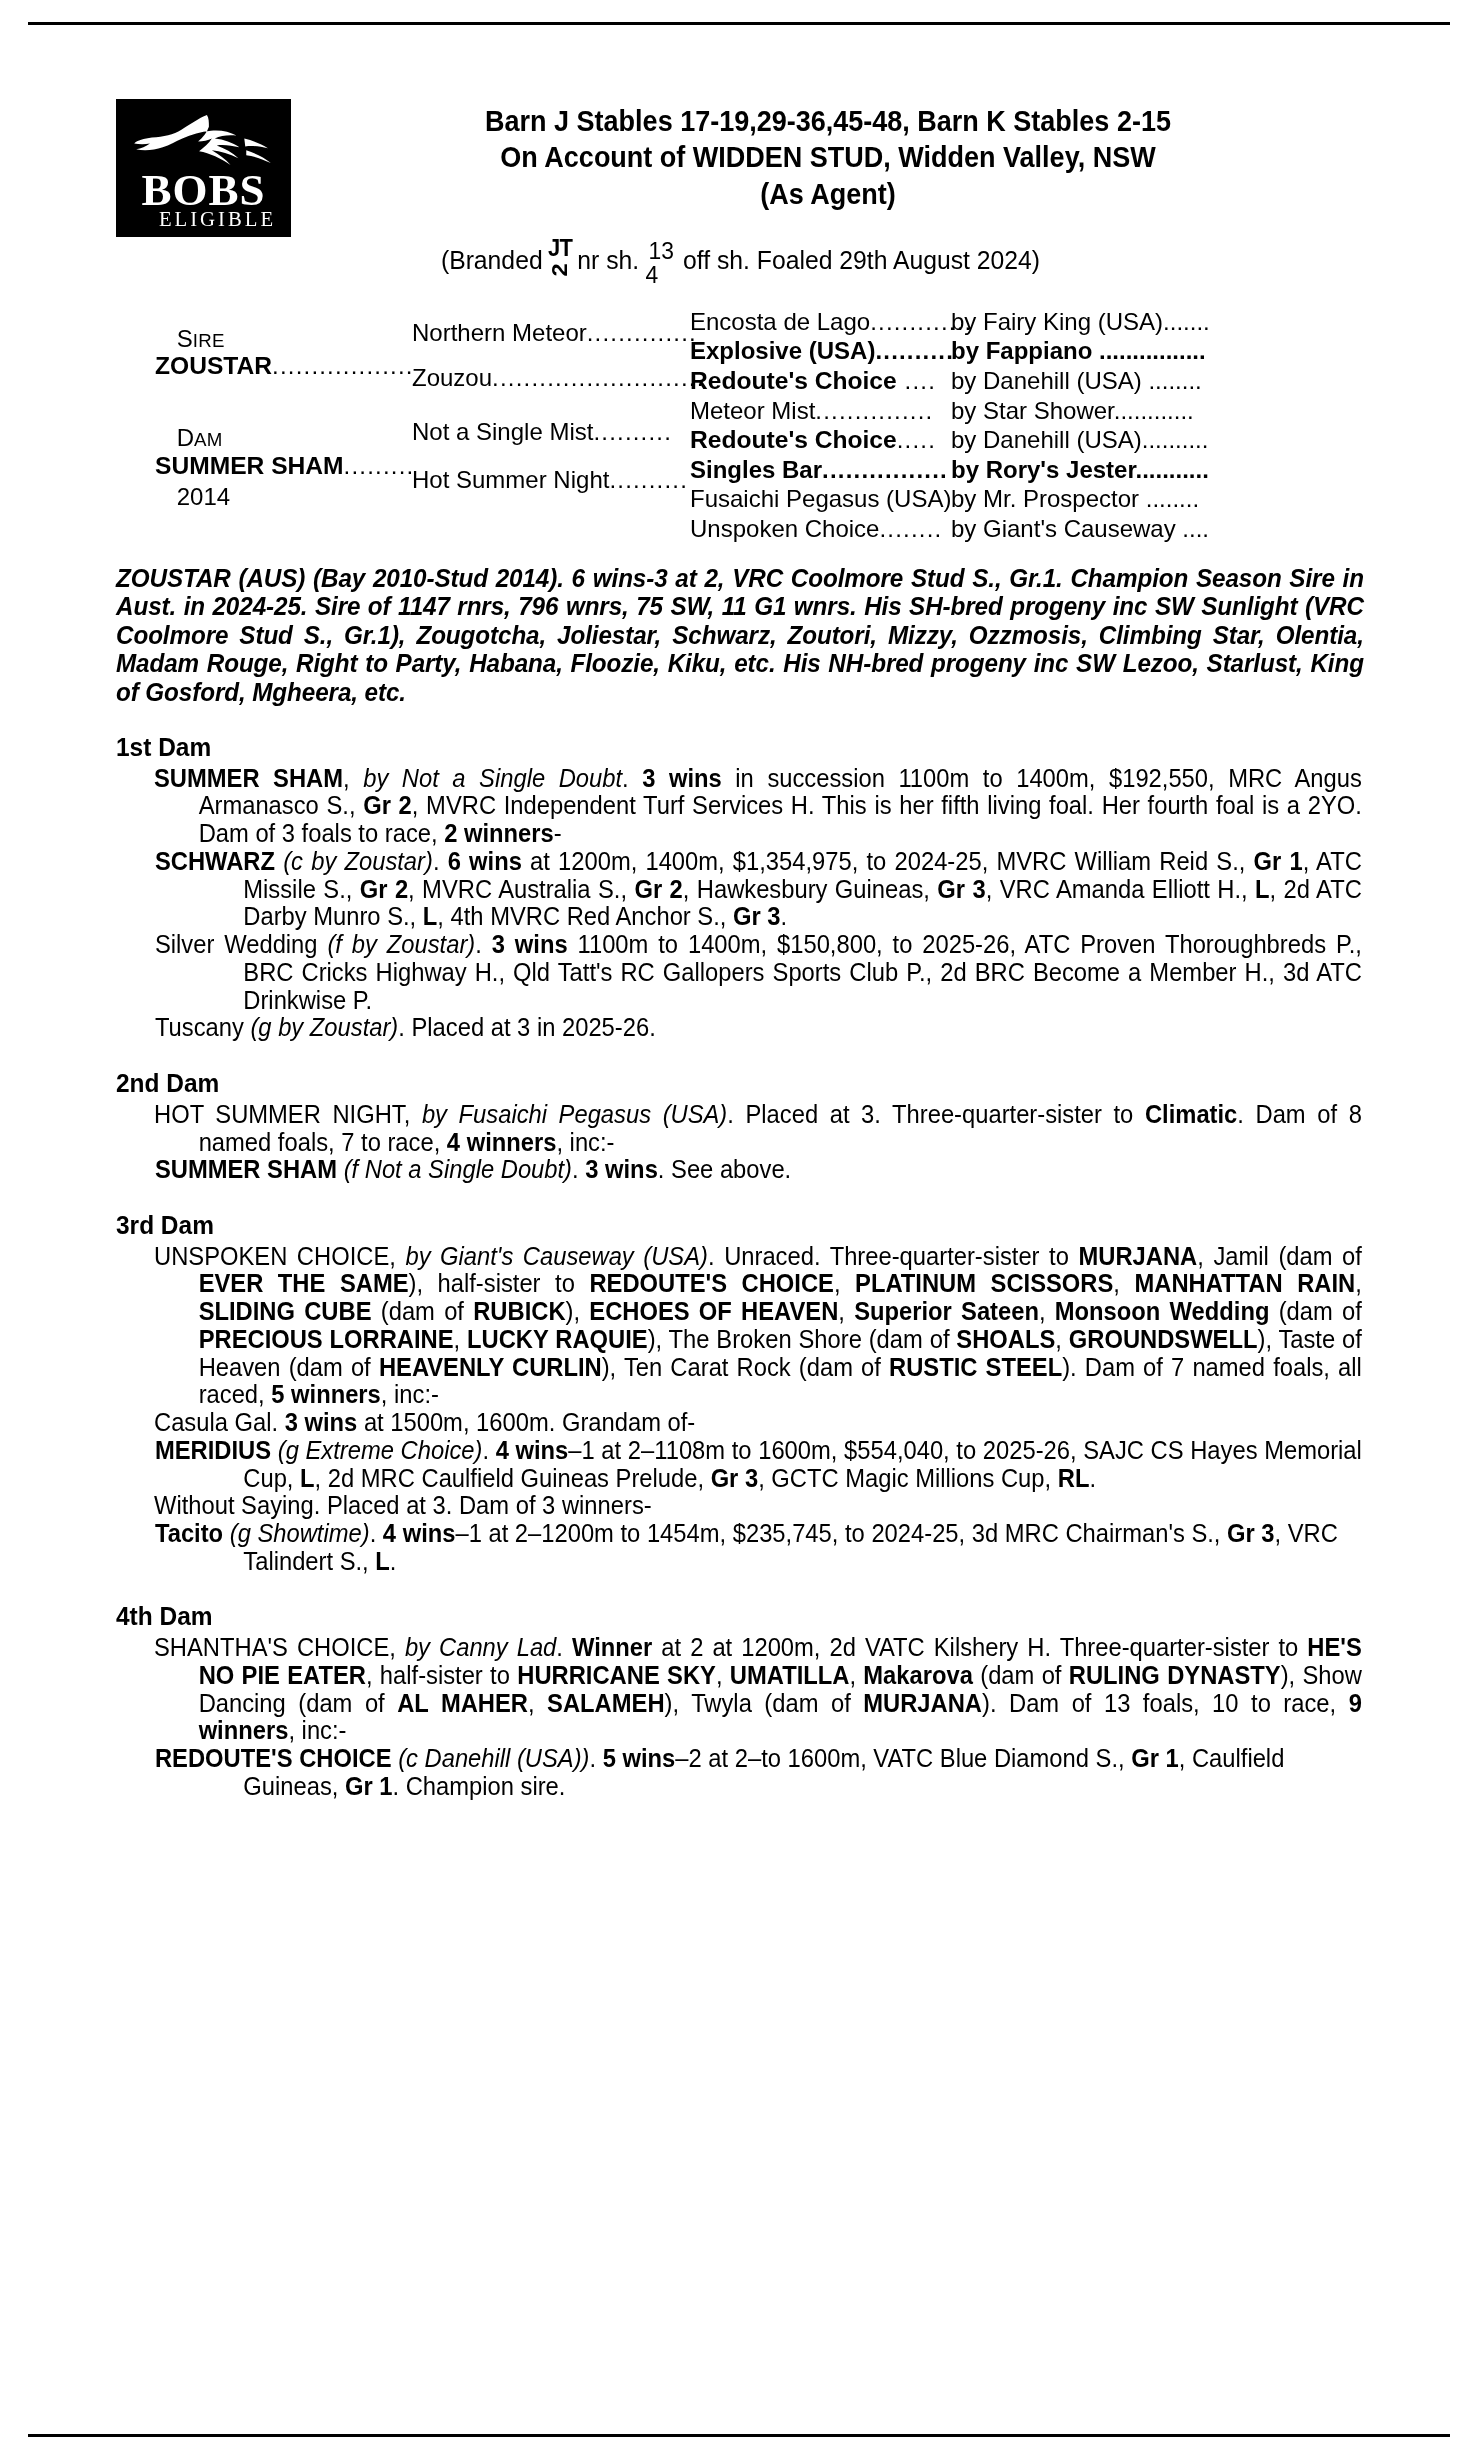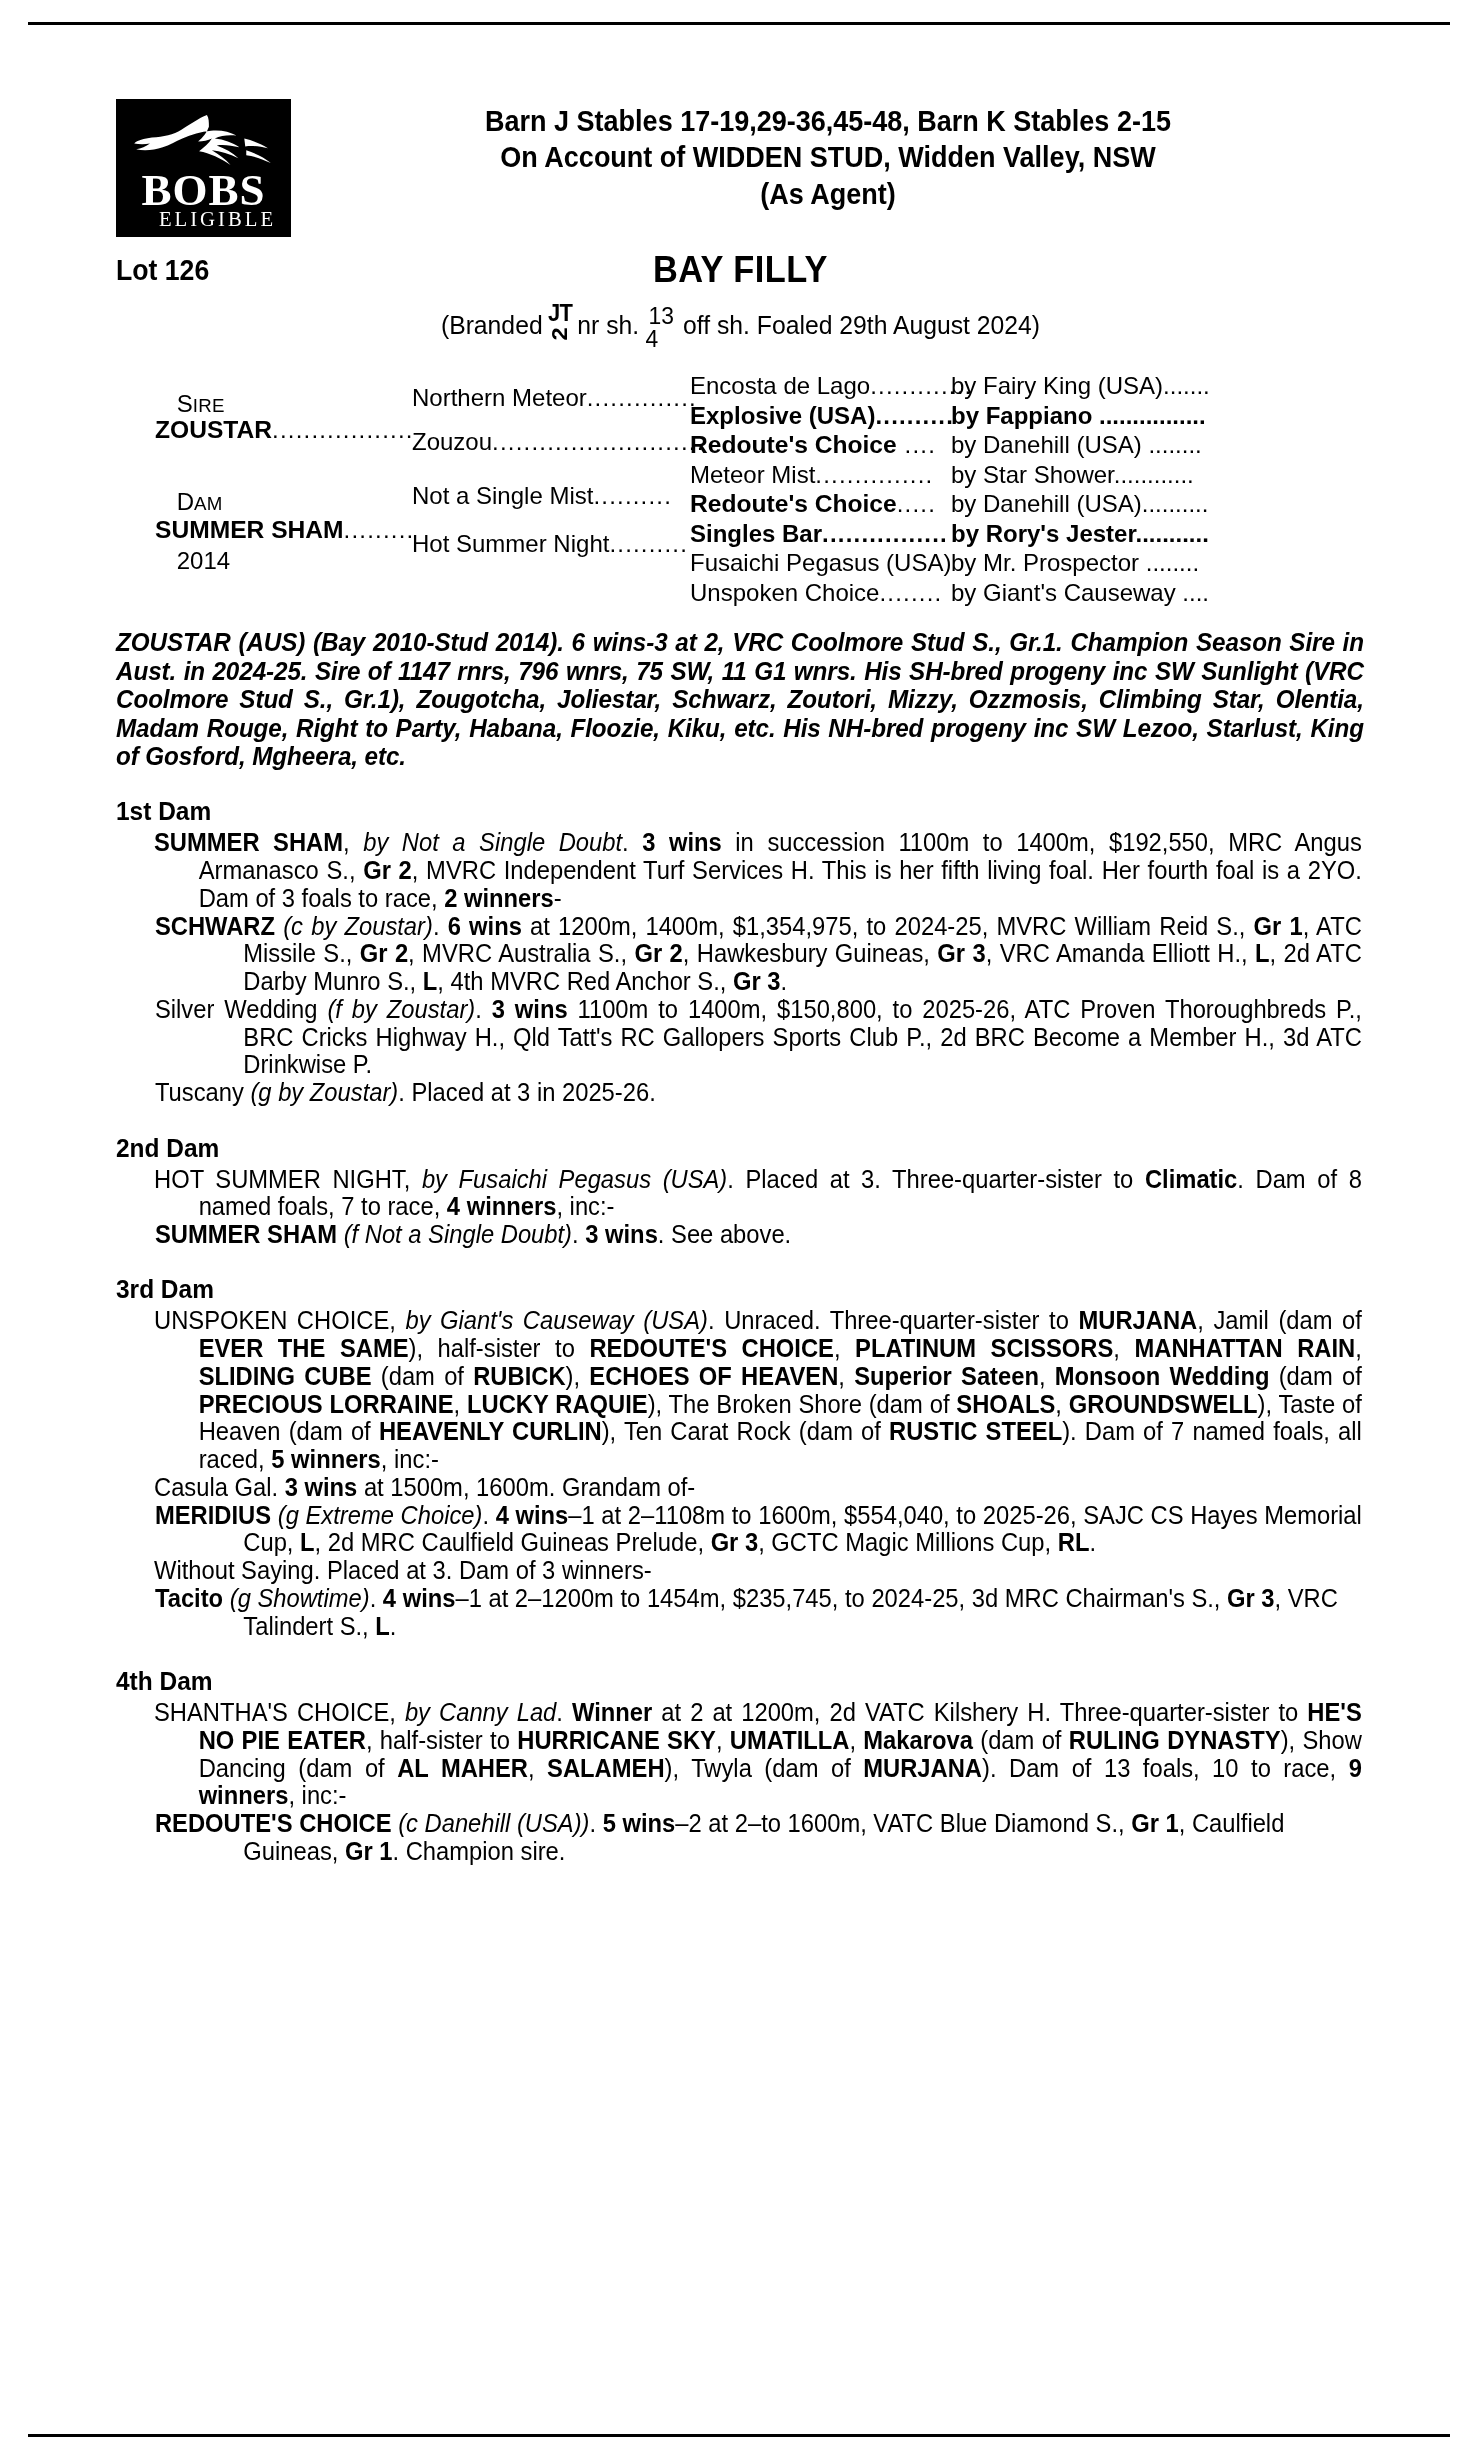--- a/index.html
+++ b/index.html
@@ -257,24 +257,20 @@
         <div class="bobs-sub">ELIGIBLE</div>
       </div>
 
       <div class="header-text">
         <div>Barn J Stables 17-19,29-36,45-48, Barn K Stables 2-15</div>
         <div>On Account of WIDDEN STUD, Widden Valley, NSW</div>
         <div>(As Agent)</div>
       </div>
     </div>
 
-    <div class="lot-row">
-      <div class="lot-number">Lot 126</div>
-      <div class="sex-title">BAY FILLY</div>
-    </div>
 
     <div class="brand-row">
       <span class="brand-inline">
         <span>(Branded</span>
         <span class="brand-stack">
           <span class="upper">JT</span>
           <span class="lower-rot">2</span>
         </span>
         <span>nr sh.</span>
         <span class="num-stack">

